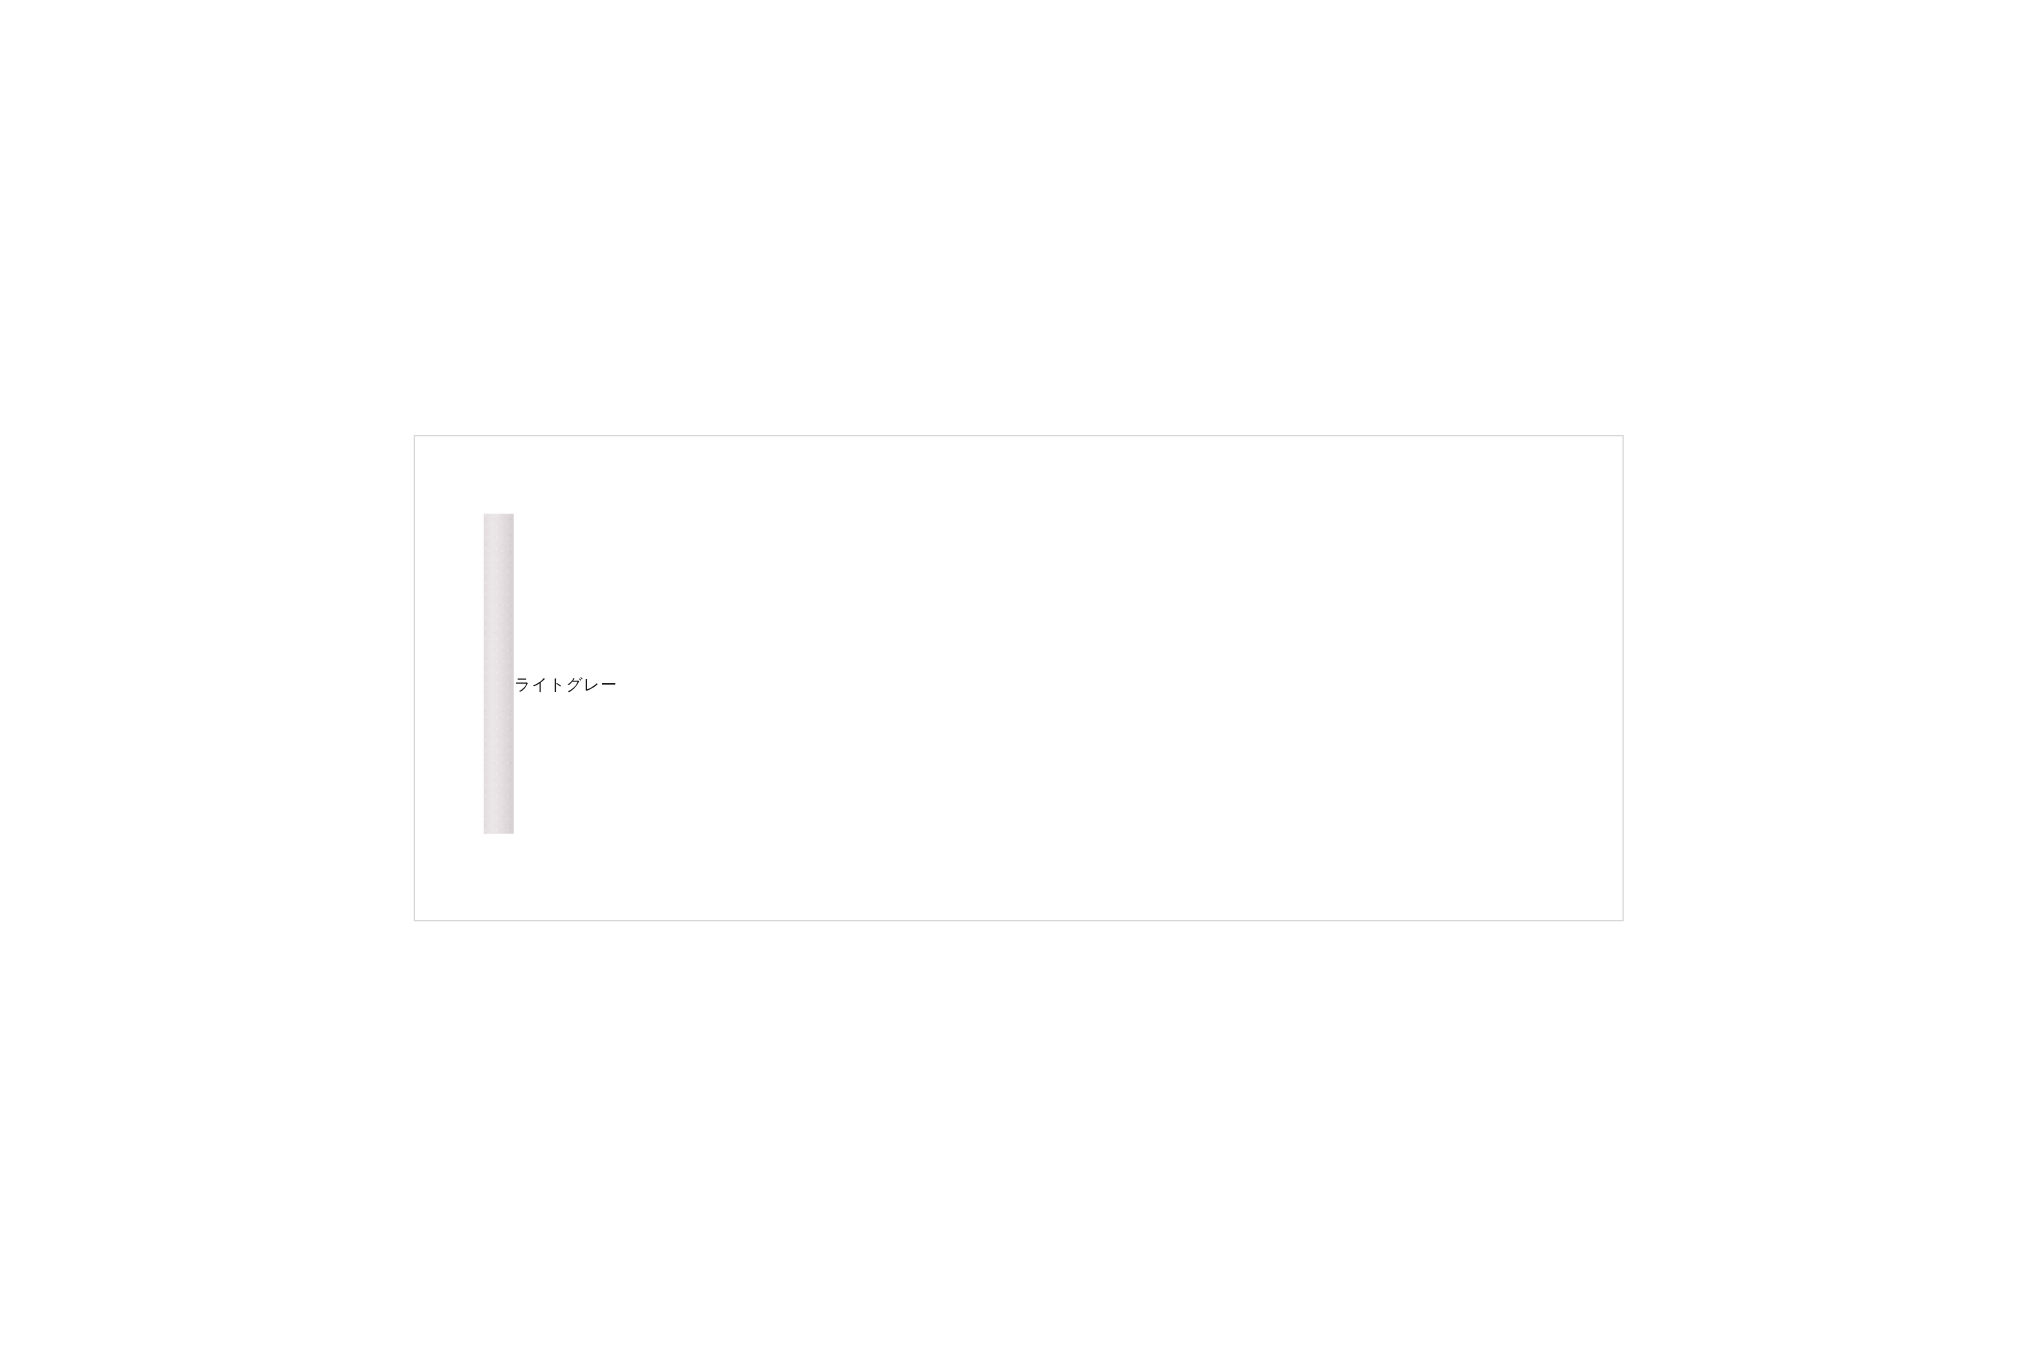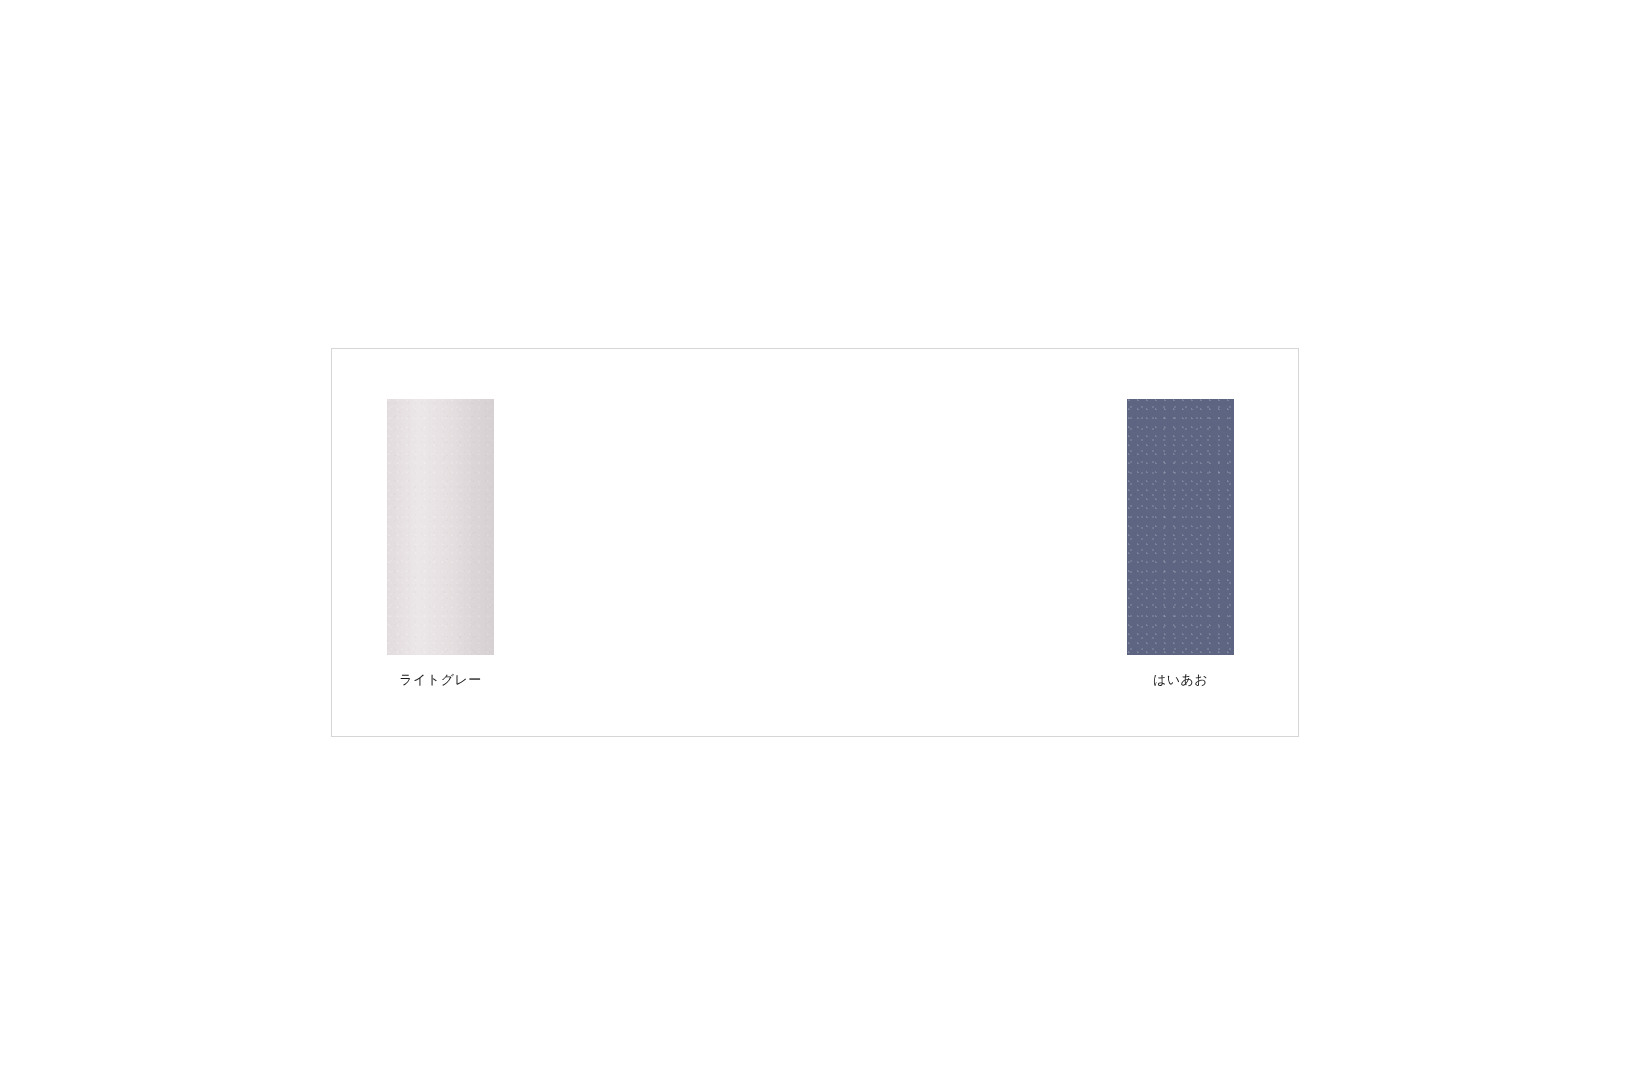--- a/index.html
+++ b/index.html
@@ -35,22 +35,23 @@
     width: 847px;        
     height: 256px;
     display: flex;
     justify-content: space-between;
     align-items: flex-start;
   }
 
   .swatch-cell {
     width: 107px;
     display: flex;
-    flex-direction: column;
+    flex-direction: row;
     align-items: center;
+    margin-top: 12px;
   }
 
   .swatch-chip {
     width: 107px;
     height: 256px;
     box-sizing: border-box;
     position: relative;
     overflow: hidden;
   }
 
@@ -102,22 +103,18 @@
 <div id="color-chart-panel" style="background: rgb(255, 255, 255); border-color: rgb(214, 214, 214);">
 
   <div id="swatch-row">
 
     <div class="swatch-cell">
       <div class="swatch-chip has-sheen" style="background-color: rgb(227, 220, 222);"></div>
       <div class="swatch-label">ライトグレー</div>
     </div>
 
 
-    <div class="swatch-cell">
-      <div class="swatch-chip" style="background-color: rgb(94, 101, 131);"></div>
-      <div class="swatch-label">はいあお</div>
-    </div>
 
 
 
 
   </div>
 </div>
 
 </body></html>

